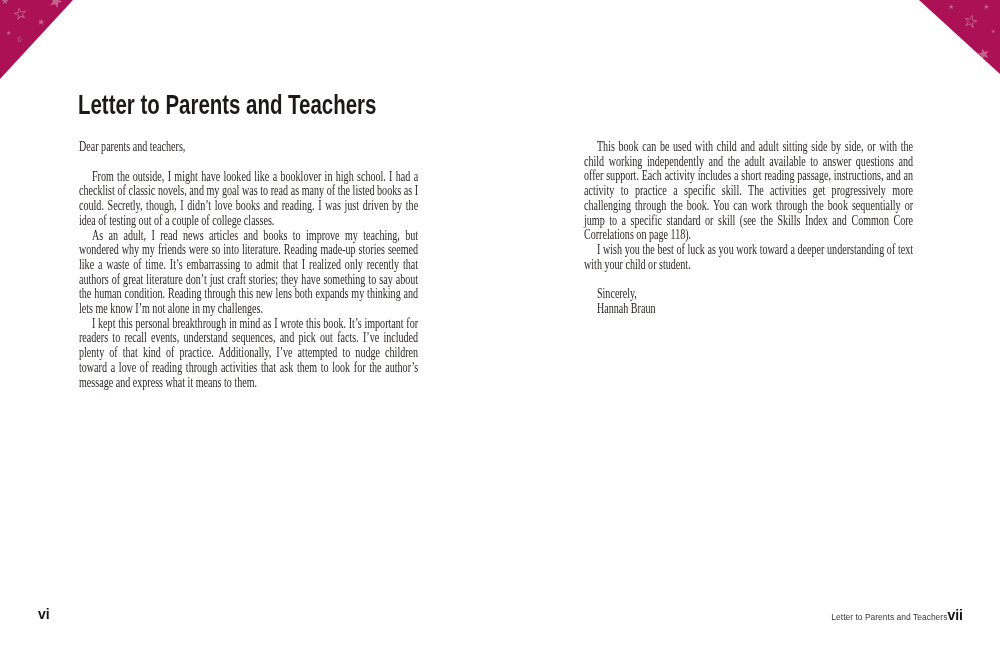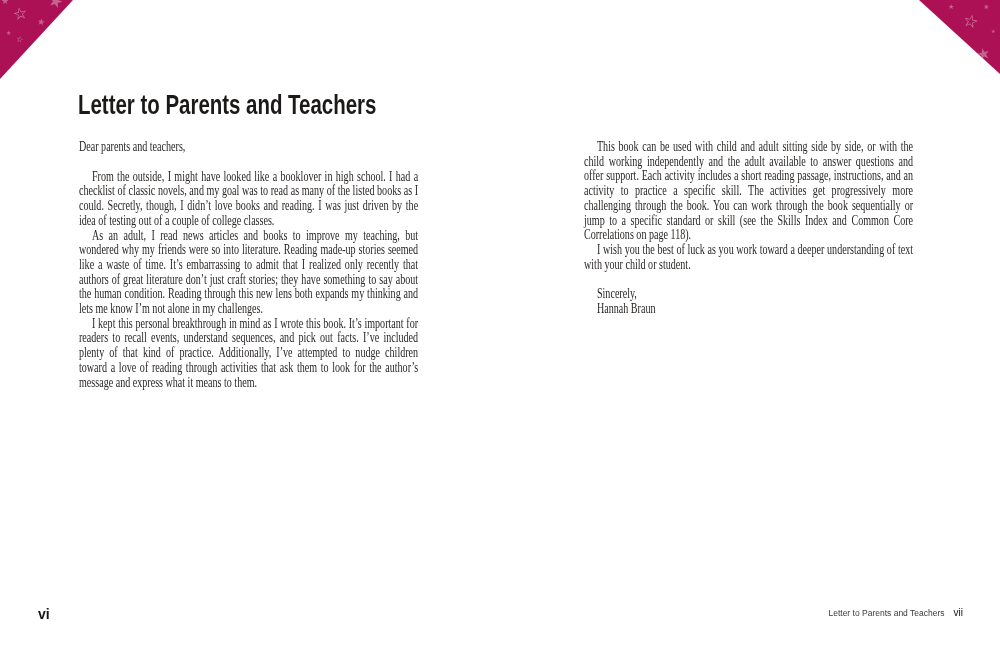--- a/index.html
+++ b/index.html
@@ -83,24 +83,23 @@
   .footer-right {
     position: absolute;
     right: 37px; top: 607px;
     font-family: "Liberation Sans", sans-serif;
     font-size: 8.5px;
     color: #3a3a3a;
     display: flex;
     align-items: baseline;
   }
   .footer-right .folio {
-    font-weight: normal;
-    font-size: 10px;
+    font-weight: bold;
+    font-size: 14px;
     color: #141414;
-    margin-left: 9px;
   }
 </style>
 </head>
 <body>
 
 <div class="page">
 
   <div class="corner corner-tl">
     <span class="star f" style="left:1px;top:-3px;font-size:9px;">★</span>
     <span class="star f" style="left:48px;top:-7px;font-size:17px;transform:rotate(18deg);">★</span>

